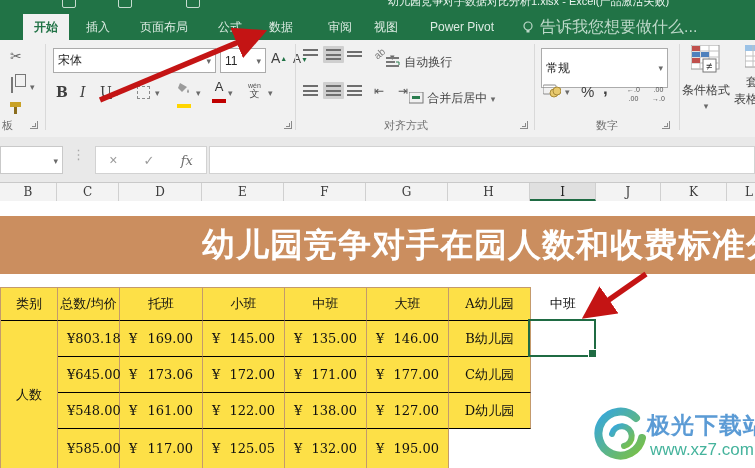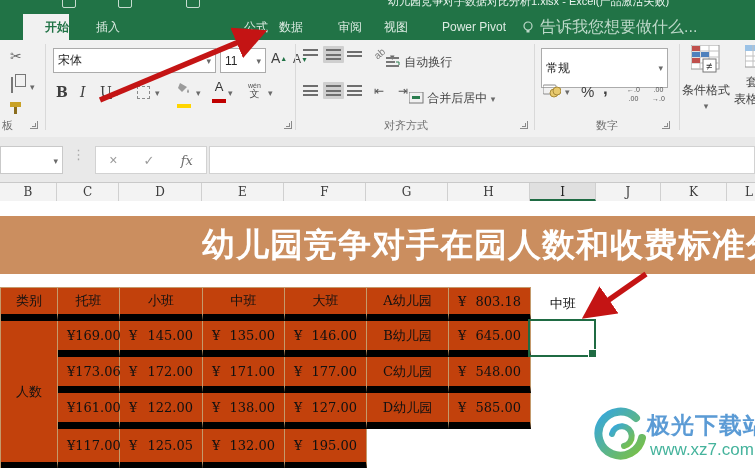--- a/index.html
+++ b/index.html
@@ -6,21 +6,21 @@
   #app{position:relative;width:755px;height:468px;overflow:hidden;
        font-family:"Liberation Sans",sans-serif;-webkit-font-smoothing:antialiased;}
 
   
   .titlebar{position:absolute;left:0;top:0;width:755px;height:14px;background:#217346;overflow:hidden;}
   .titlebar .wtitle{position:absolute;left:388px;top:-6px;width:370px;color:#eaf4ee;font-size:11px;white-space:nowrap;}
   .qat{position:absolute;top:-6px;width:12px;height:12px;border:1px solid rgba(255,255,255,.75);border-radius:2px;}
 
   
   .tabrow{position:absolute;left:0;top:14px;width:755px;height:26px;background:#217346;}
-  .tab{position:absolute;top:0;height:26px;line-height:26px;text-align:right;color:#dcebe2;font-size:12px;cursor:default;}
+  .tab{position:absolute;top:0;height:26px;line-height:26px;text-align:center;color:#dcebe2;font-size:12px;cursor:default;}
   .tab.active{background:#f1f1f1;color:#217346;font-weight:bold;}
   .tellme{position:absolute;left:540px;top:0;height:26px;line-height:26px;color:#bcd8c8;font-size:16px;}
   .bulb{position:absolute;left:521px;top:6px;}
 
   
   .ribbon{position:absolute;left:0;top:40px;width:755px;height:97px;background:#f1f1f1;border-bottom:1px solid #c6c6c6;font-size:12px;color:#444;}
   .vsep{position:absolute;top:4px;height:86px;width:1px;background:#d9d9d9;}
   .glabel{position:absolute;top:78px;font-size:11px;color:#6e6e6e;}
   .launcher{position:absolute;top:81px;width:7px;height:7px;border-right:1px solid #8a8a8a;border-bottom:1px solid #8a8a8a;}
   .launcher:after{content:"";position:absolute;right:1px;bottom:1px;width:3px;height:3px;border-right:1px solid #8a8a8a;border-bottom:1px solid #8a8a8a;}
@@ -52,21 +52,21 @@
   
   .sheet{position:absolute;left:0;top:201px;width:755px;height:267px;background:#fff;}
   .banner{position:absolute;left:0;top:15px;width:755px;height:58px;background:#cb8e5f;overflow:hidden;}
   .banner span{position:absolute;left:202px;top:0;line-height:58px;white-space:nowrap;color:#fff;
     font-weight:bold;font-size:33px;letter-spacing:1px;font-family:"Liberation Sans",sans-serif;}
   .grid{position:absolute;left:0;top:86px;display:grid;
     grid-template-columns:57px 62px 83px 82px 82px 82px 82px;
     grid-template-rows:33px 36px 36px 36px 40px;
     border-top:1px solid #c49a6c;border-left:1px solid #c49a6c;
     font-family:"DejaVu Serif",serif;font-size:13px;color:#111;}
-  .gc{border-right:1px solid #c49a6c;border-bottom:7px solid #000000;background:#c2410c;
+  .gc{border-right:1px solid #c49a6c;border-bottom:1px solid #000000;background:#fde047;
       display:flex;align-items:center;justify-content:center;}
   .gc.money{justify-content:space-between;padding:0 9px;}
   .gc.cat{grid-column:1;grid-row:2/7;}
   .extrahead{position:absolute;left:530px;top:86px;width:66px;height:33px;display:flex;align-items:center;justify-content:center;font-family:"DejaVu Serif",serif;font-size:13px;color:#111;}
   .selcell{position:absolute;left:528px;top:118px;width:68px;height:38px;border:2px solid #1f6b43;box-sizing:border-box;background:transparent;}
   .handle{position:absolute;right:-3px;bottom:-3px;width:7px;height:7px;background:#1f6b43;border:1px solid #fff;}
 
   
   .wm{position:absolute;left:590px;top:203px;width:165px;height:64px;}
   .wm .site{position:absolute;left:57px;top:6px;font-size:23px;font-weight:bold;color:#5b9bd5;letter-spacing:1px;white-space:nowrap;}
@@ -83,21 +83,22 @@
   <div class="titlebar">
     <div class="qat" style="left:62px;"></div>
     <div class="qat" style="left:118px;"></div>
     <div class="qat" style="left:186px;"></div>
     <div class="wtitle">幼儿园竞争对手数据对比分析1.xlsx - Excel(产品激活失败)</div>
   </div>
 
   <div class="tabrow">
     <div class="tab active" style="left:23px;width:46px;">开始</div>
     <div class="tab" style="left:76px;width:44px;">插入</div>
-    <div class="tab" style="left:224px;width:44px;">公式</div>
+    <div class="tab" style="left:127px;width:74px;">页面布局</div>
+    <div class="tab" style="left:208px;width:44px;">公式</div>
     <div class="tab" style="left:259px;width:44px;">数据</div>
     <div class="tab" style="left:318px;width:44px;">审阅</div>
     <div class="tab" style="left:364px;width:44px;">视图</div>
     <div class="tab" style="left:418px;width:88px;">Power Pivot</div>
     <svg class="bulb" width="14" height="14" viewBox="0 0 14 14">
       <circle cx="7" cy="6" r="4" fill="none" stroke="#bcd8c8" stroke-width="1.2"></circle>
       <rect x="5.5" y="10" width="3" height="2.5" fill="#bcd8c8"></rect>
     </svg>
     <div class="tellme">告诉我您想要做什么...</div>
   </div>
@@ -283,20 +284,21 @@
     <div class="colh" style="left:727px;width:45px;">L</div>
   </div>
 
   <div class="sheet">
     <div class="banner">
       <span>幼儿园竞争对手在园人数和收费标准分析</span>
     </div>
 
     <div class="grid">
       <div class="gc">类别</div>
+      <div class="gc">总数/均价</div>
       <div class="gc">托班</div>
       <div class="gc">小班</div>
       <div class="gc">中班</div>
       <div class="gc">大班</div>
 
       <div class="gc cat">人数</div>
 
       <div class="gc">A幼儿园</div>
       <div class="gc money">
           <span>¥</span>

